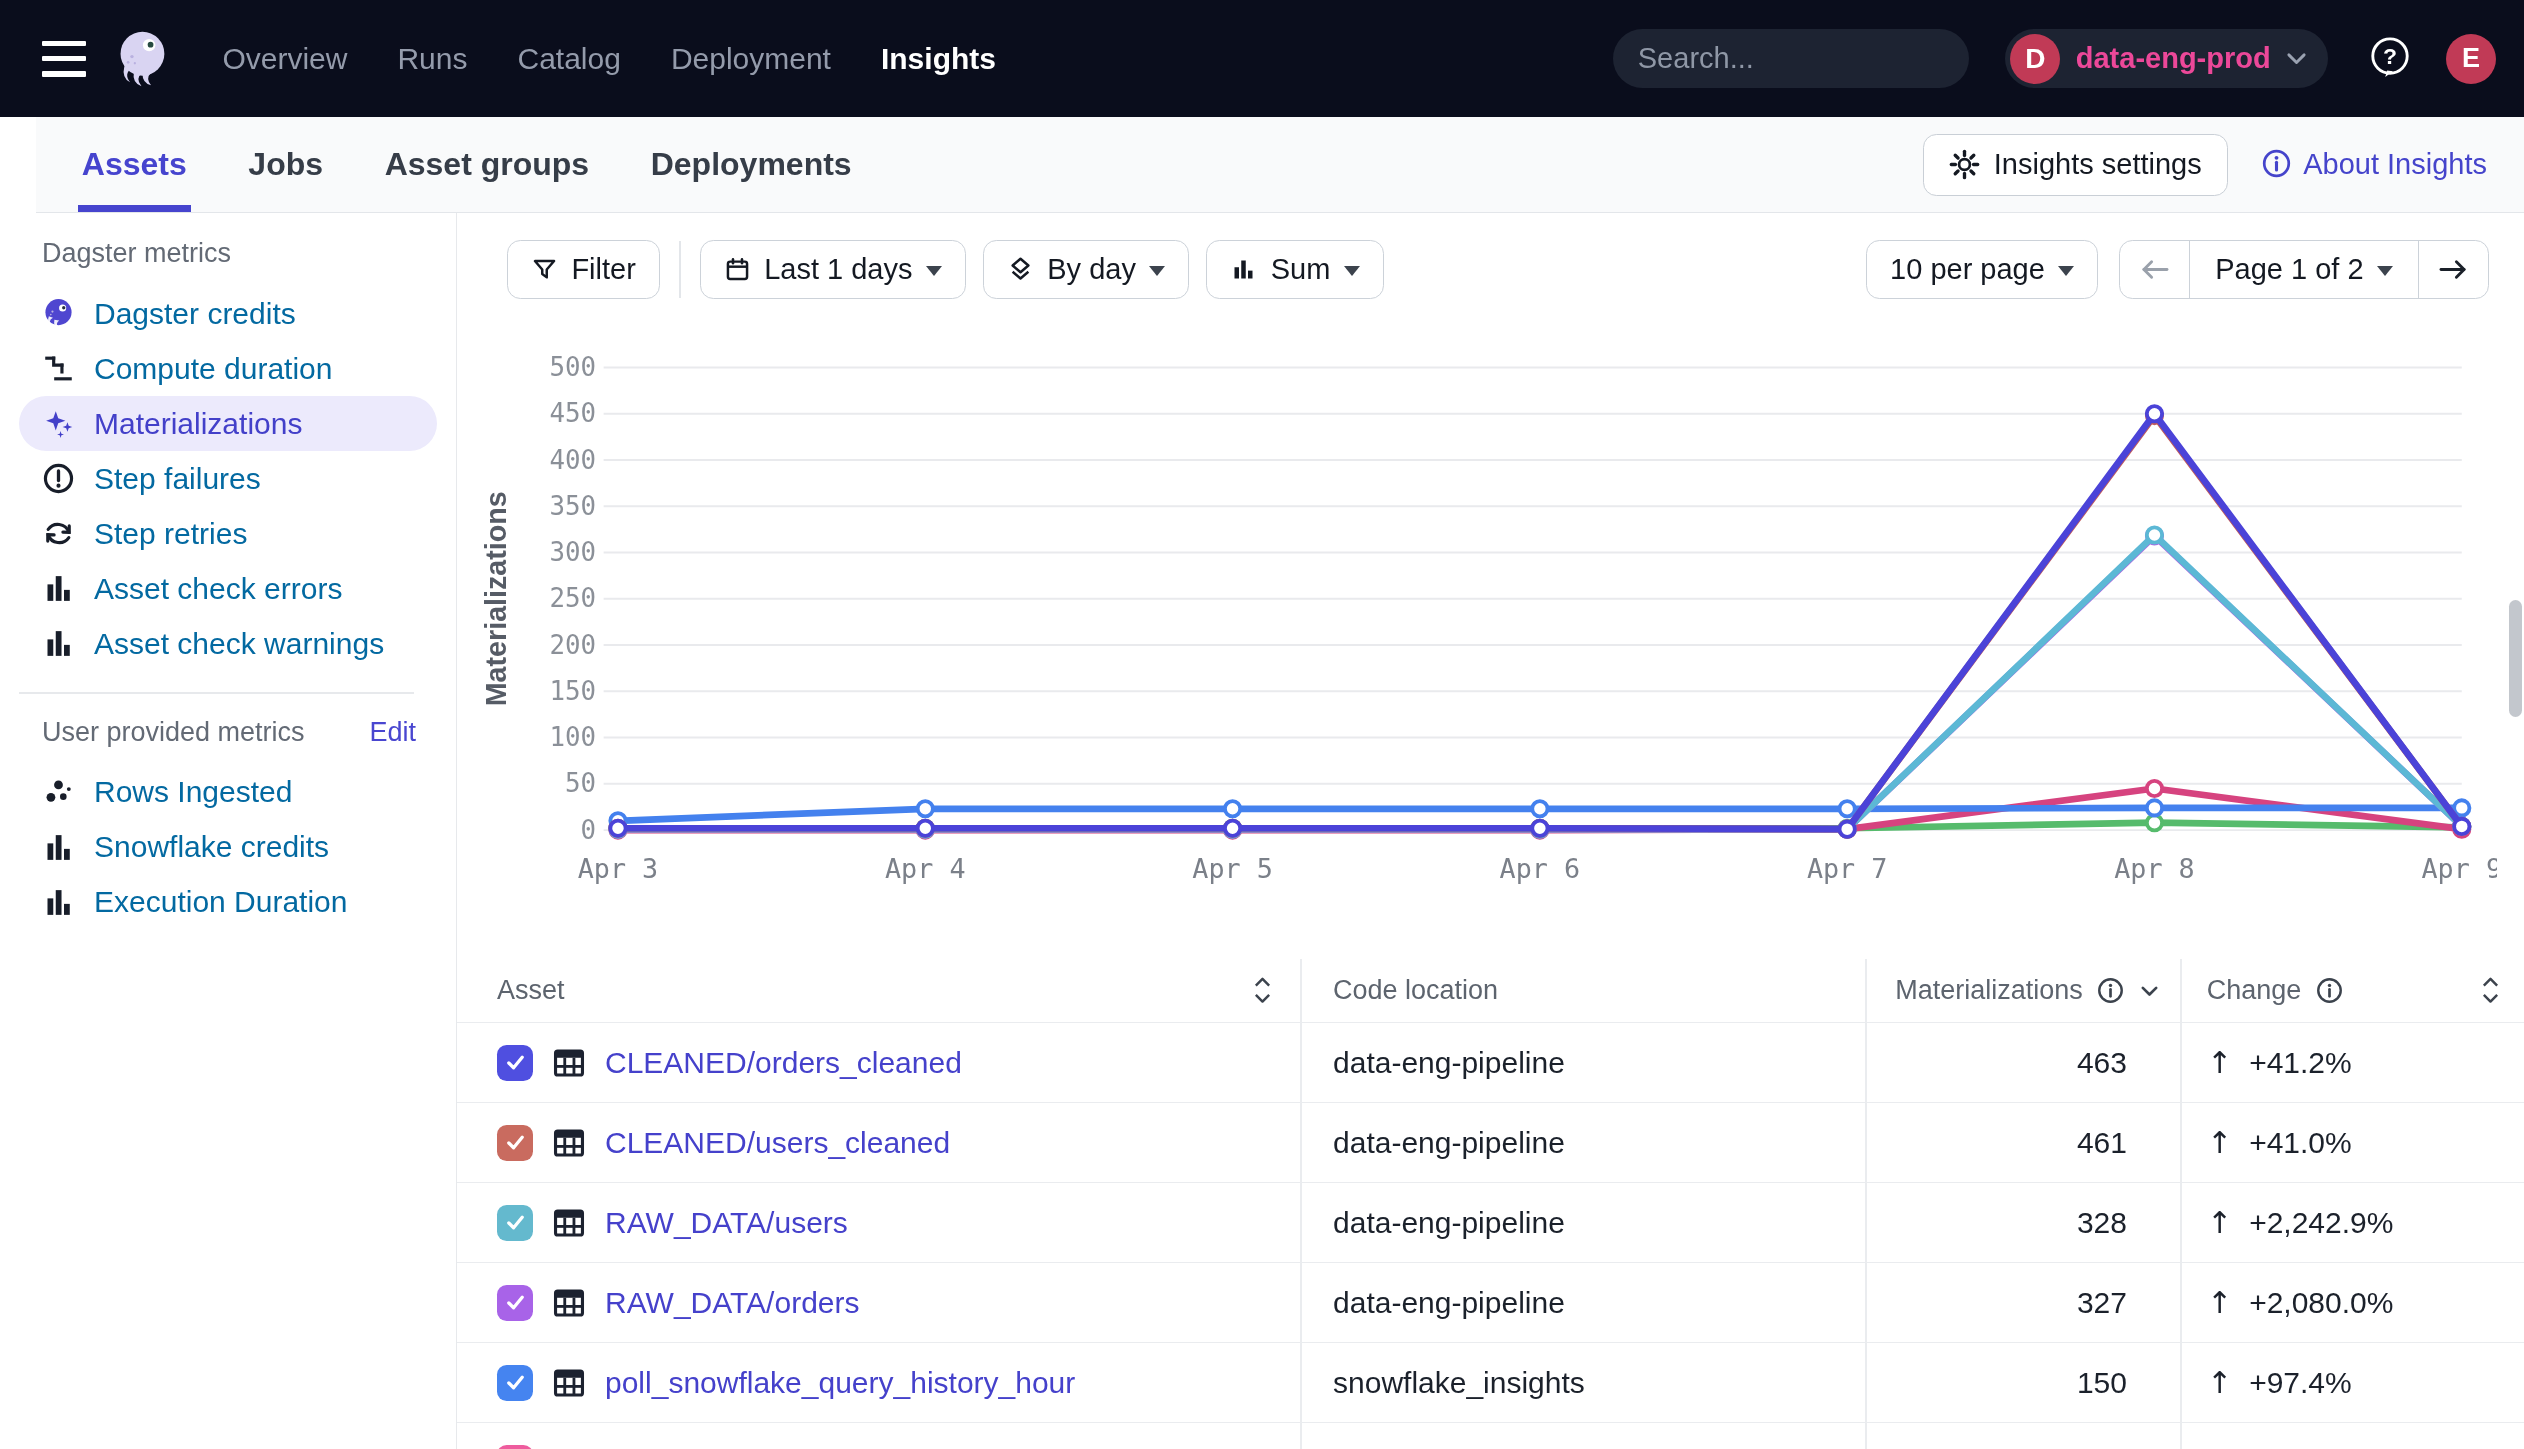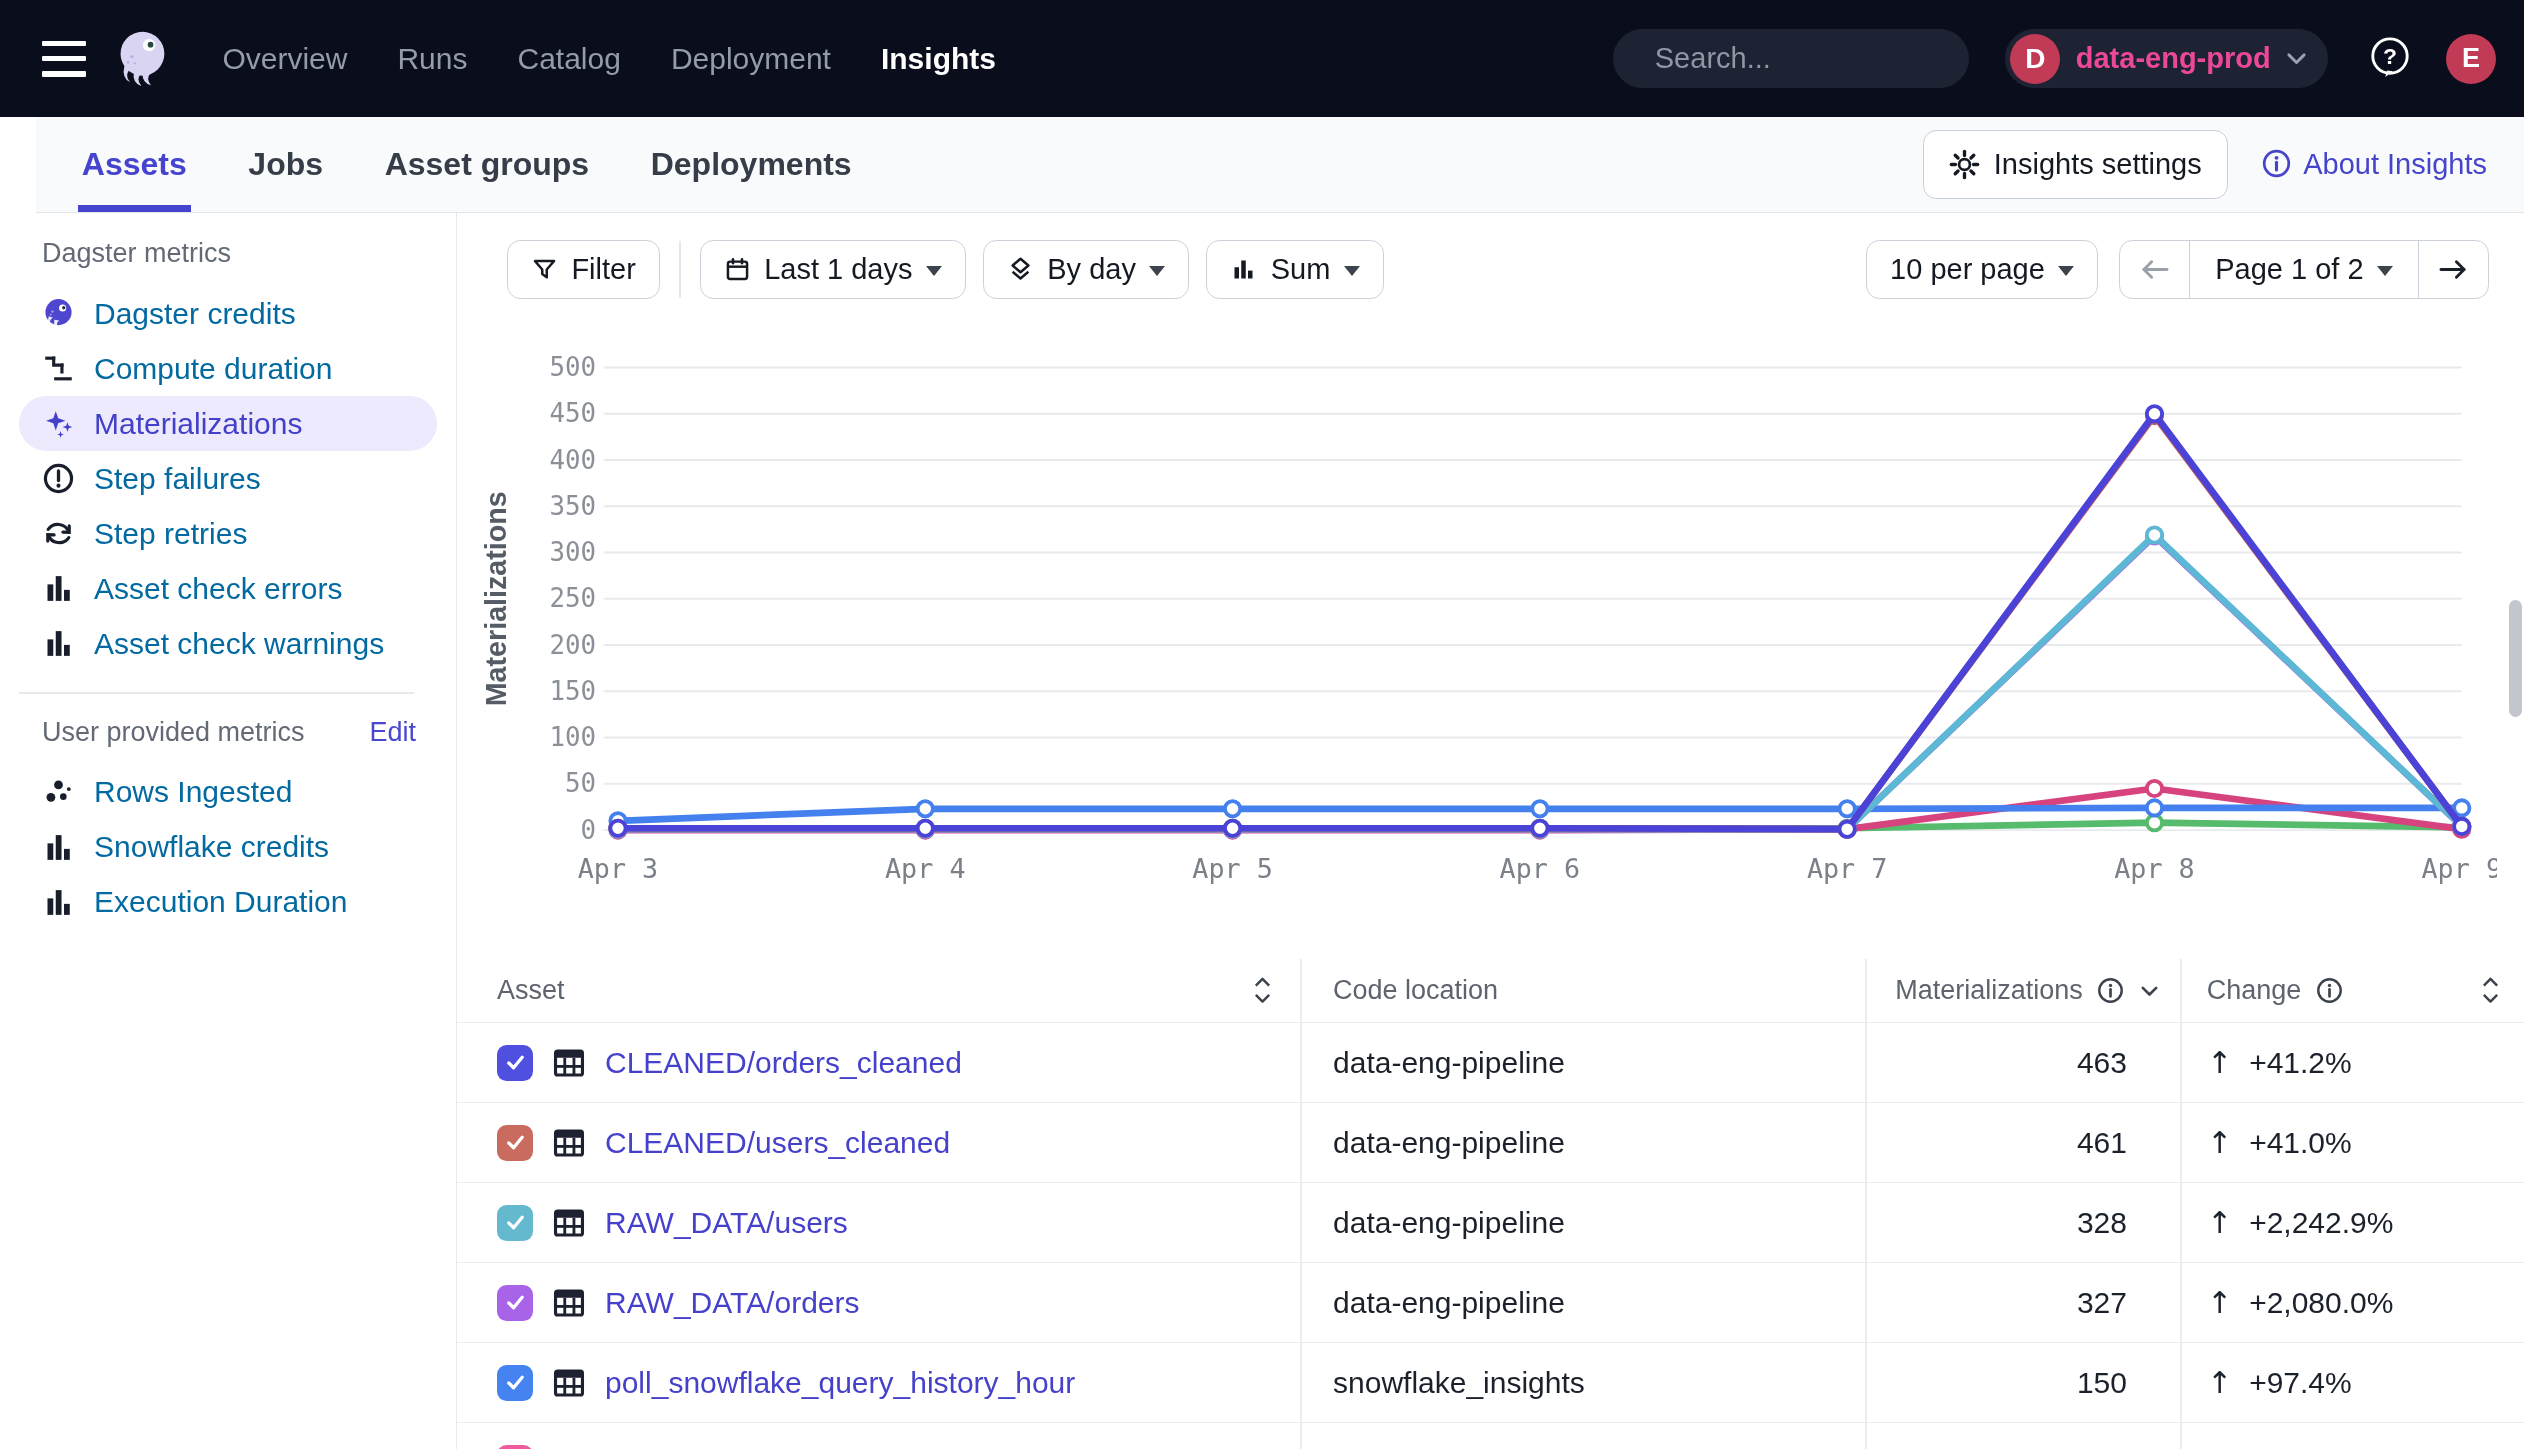--- a/index.html
+++ b/index.html
@@ -8,37 +8,37 @@
   .app { position:relative; width:2525px; height:1450px; }
 
   
   .topnav { height:117px; background:#0a0d1c; display:flex; align-items:center; padding:0 29px; }
   .hamburger { width:44px; height:36px; display:flex; flex-direction:column; justify-content:space-between; cursor:pointer; margin:0 25px 0 13.4px; }
   .hamburger span { display:block; height:5.7px; background:#fff; border-radius:1px; }
   .logo { width:61px; height:61px; margin-right:50px; }
   .navlinks { display:flex; align-items:center; gap:50px; margin-right:auto; }
   .navlink { font-size:30px; color:#949bab; cursor:pointer; }
   .navlink.active { color:#ffffff; font-weight:700; }
-  .searchbox { width:356px; height:59px; background:#1d2332; border-radius:30px; display:flex; align-items:center; padding:0 25px; gap:17px; }
+  .searchbox { width:356px; height:59px; background:#1d2332; border-radius:30px; display:flex; align-items:center; padding:0 25px; }
   .searchbox input { flex:1; background:transparent; border:0; outline:none; color:#aeb5c2; font-size:29px; font-family:"Liberation Sans",sans-serif; }
   .searchbox input::placeholder { color:#8f97a6; }
   .slash { color:#8f97a6; font-size:29px; }
   .orgpill { margin-left:36px; height:59px; background:#1d2332; border-radius:30px; display:flex; align-items:center; padding:0 21px 0 5.7px; gap:15.3px; cursor:pointer; }
   .orgdot { width:50px; height:50px; border-radius:50%; background:#c13a56; color:#fff; font-size:28px; font-weight:700; display:flex; align-items:center; justify-content:center; }
   .orgname { color:#ec4899; font-size:29px; font-weight:600; }
   .helpbtn { margin-left:40px; cursor:pointer; }
   .avatar { margin-left:34px; width:50px; height:50px; border-radius:50%; background:#c13a56; color:#fff; font-size:27px; font-weight:700; display:flex; align-items:center; justify-content:center; cursor:pointer; }
 
   
   .subnav { height:96px; background:#f9fafb; border-bottom:1.9px solid #e3e6ea; display:flex; align-items:center; padding:0 38px 0 42px;margin-left:36px; }
   .tabs { display:flex; height:100%; gap:54px; margin-right:auto; }
   .tab { display:flex; align-items:center; font-size:32px; font-weight:600; color:#363d48; cursor:pointer; position:relative; padding:0 3.8px; }
   .tab.active { color:#4644ce; }
   .tab.active::after { content:""; position:absolute; left:0; right:0; bottom:0; height:6.7px; background:#4644ce; }
-  .settingsbtn { height:69px; background:#fff; border:1.9px solid #c9cfd6; border-radius:13.4px; display:flex; align-items:center; gap:13.4px; padding:0 25px; font-size:29px; color:#141922; cursor:pointer; }
+  .settingsbtn { height:62px; background:#fff; border:1.9px solid #c9cfd6; border-radius:13.4px; display:flex; align-items:center; gap:13.4px; padding:0 25px; font-size:29px; color:#141922; cursor:pointer; }
   .aboutlink { margin-left:33px; display:flex; align-items:flex-start; gap:11.5px; font-size:29px; color:#4544cb; cursor:pointer; }
 
   
   .bodyrow { display:flex; height:1238px; }
   .sidebar { width:457px; border-right:1.9px solid #e7e9ec; background:#fff; padding:25px 19px 0 42px; flex-shrink:0; }
   .sb-title-row { display:flex; align-items:center; justify-content:space-between; margin-bottom:17px; }
   .sb-title { font-size:27px; color:#636a75; }
   .sb-edit { font-size:27px; color:#4946d0; cursor:pointer; margin-right:21px; }
   .sb-item { height:55px; display:flex; align-items:center; gap:19px; font-size:30px; color:#0369a1; cursor:pointer; padding-left:23px; margin-left:-23px; border-radius:28px; }
   .sb-item .ic { width:33px; height:33px; flex-shrink:0; display:flex; align-items:center; justify-content:center; }

